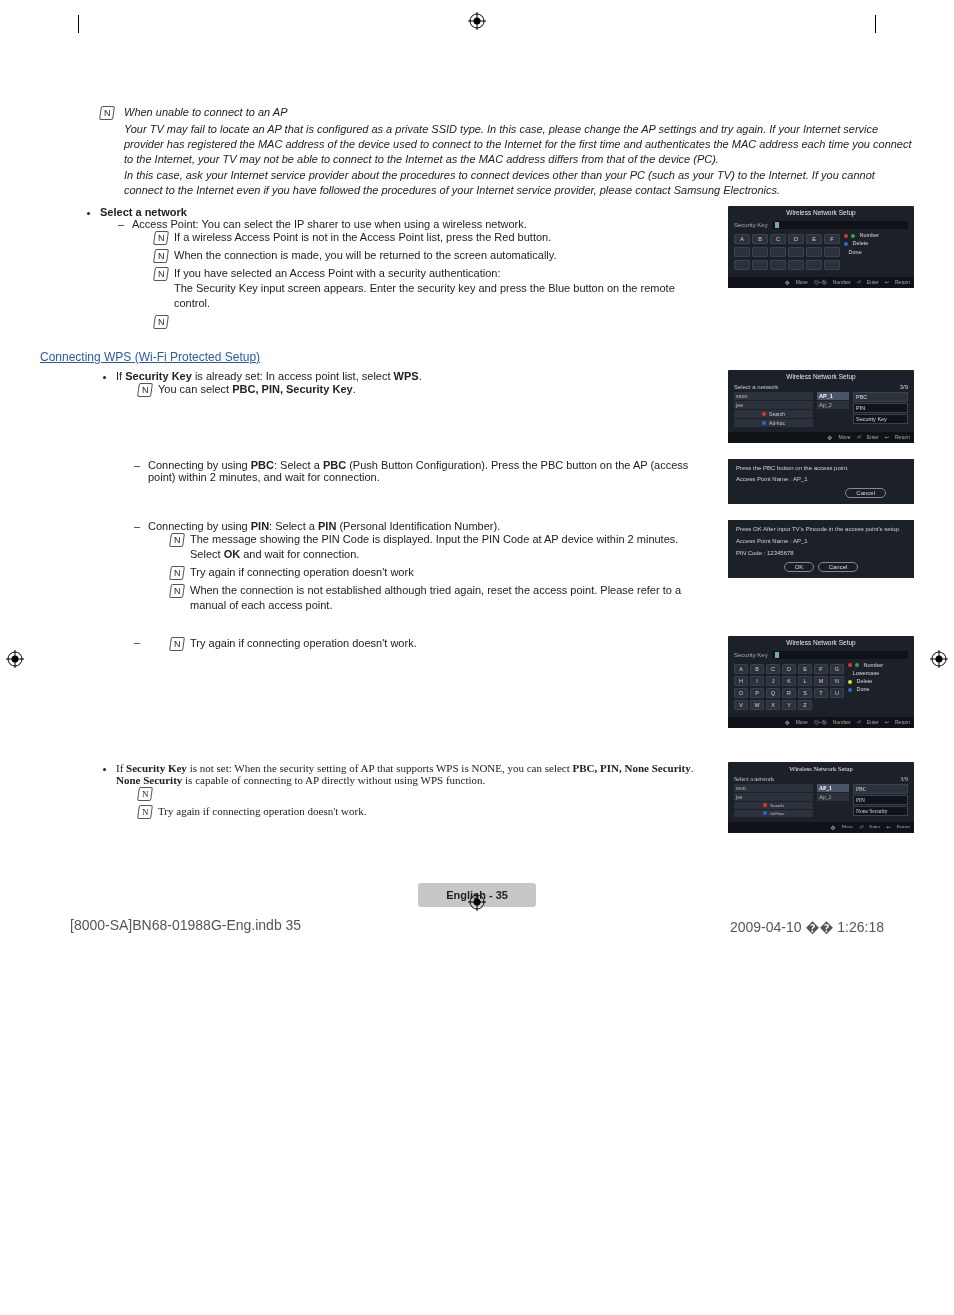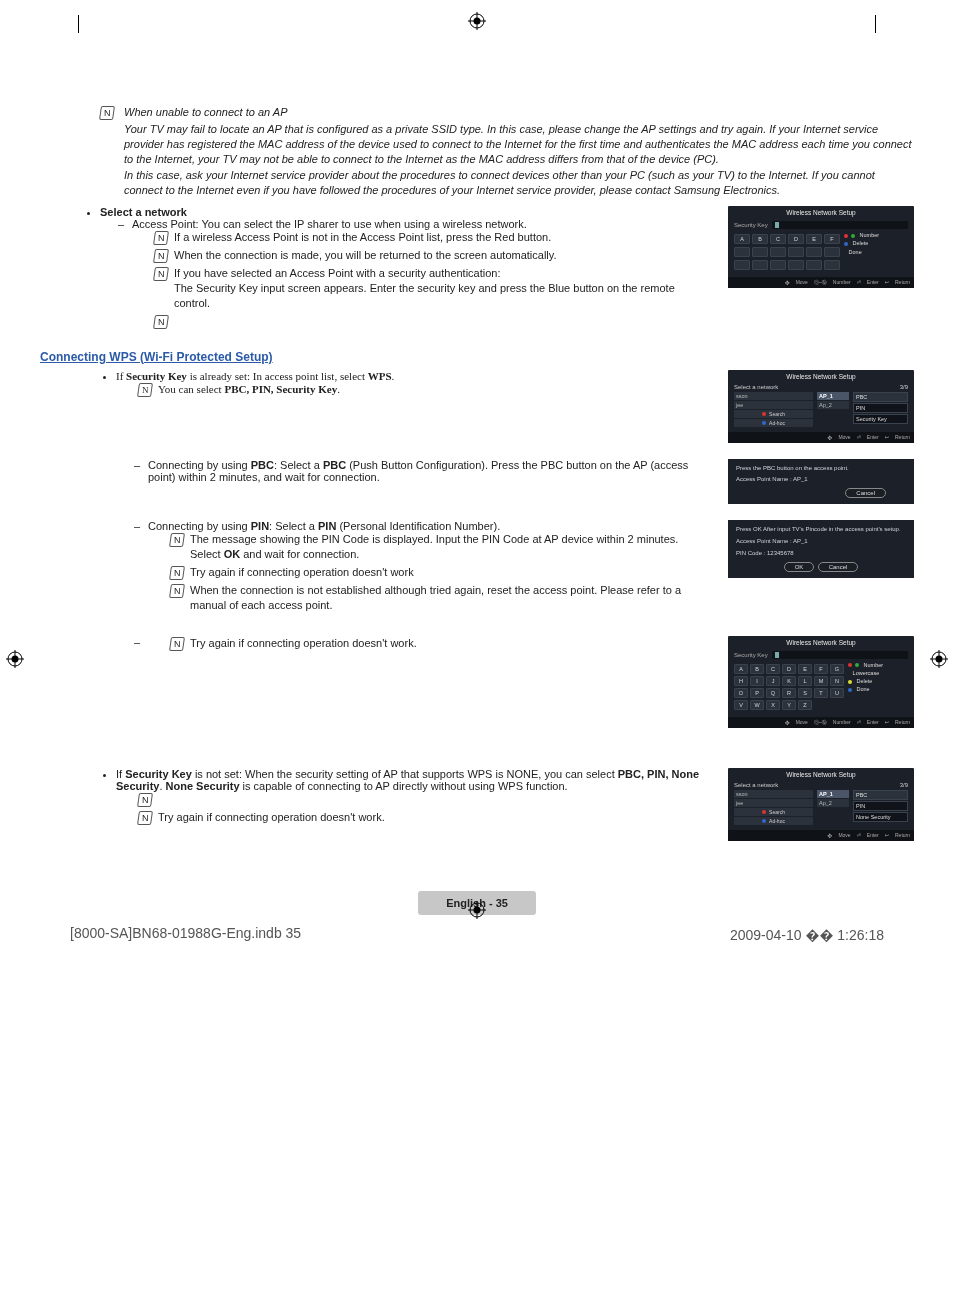--- a/index.html
+++ b/index.html
@@ -32,21 +32,21 @@
   .para { line-height:1.35; margin-bottom:2px;font-style:italic; }
   ul.disc { list-style: disc; padding-left: 18px; }
   ul.disc > li { margin-bottom:3px; }
   ul.dash { list-style:none; padding-left:18px; }
   ul.dash > li { position:relative; margin-bottom:5px; padding-left:14px; }
   ul.dash > li::before { content:'–'; position:absolute; left:0; }
   ul.notes { list-style:none; padding-left:22px; }
   ul.notes > li { display:flex; gap:6px; margin-bottom:3px; line-height:1.35; }
   ul.notes .nicon { width:14px; height:14px; border:1px solid #555; border-radius:2px; display:inline-flex; align-items:center; justify-content:center; font-size:9px; flex-shrink:0; margin-top:1px; transform:skewX(-8deg);}
   ul.notes .nicon span{transform:skewX(8deg);}
-  .section-title { color:#2a5aa8; font-weight:bold; font-size:12px; text-decoration:underline; margin:16px 0 6px 0; }
+  .section-title { color:#2a5aa8; font-weight:normal; font-size:12px; text-decoration:underline; margin:16px 0 6px 0; }
 
   .two-col { display:flex; gap:19px; align-items:flex-start; }
   .left-text { flex:1; }
   .right-shots { width:186px; flex-shrink:0; }
 
   
   .shot { background:#1c2028; color:#cfd3d8; font-size:6px; border-radius:1px; margin-bottom:10px; }
   .shot .title { text-align:center; padding:3px 0 2px; font-size:6.5px; color:#e8e8e8; }
   .shot .body { padding:3px 6px 4px; }
   .sec-label { font-size:6px; color:#aaa; margin-bottom:2px; display:flex; align-items:center; gap:4px;}
@@ -224,21 +224,21 @@
             </div>
         </div>
       </div>
     </div>
   </div>
 
   <div class="section-title">Connecting WPS (Wi-Fi Protected Setup)</div>
 
   <div class="two-col">
     <div class="left-text">
-      <ul class="disc" style="margin-left:58px;font-family:Liberation Serif, serif;">
+      <ul class="disc" style="margin-left:58px;">
         <li>
           <span><span>If </span><b>Security Key</b><span> is already set: In access point list, select </span><b>WPS</b>.</span>
           <ul class="notes">
             <li>
                 <div class="nicon">
                   <span>N</span>
                 </div>
                 <div><span>You can select </span><b>PBC, PIN, Security Key</b>.</div>
               </li>
           </ul>
@@ -417,21 +417,21 @@
               <span>⏎</span>
               <span>Enter</span> 
               <span>↩</span>
               <span>Return</span>
             </div>
           </div>
       </div>
     </div>
   </div>
 
-  <div class="two-col" style="margin-top:30px;">
+  <div class="two-col" style="margin-top:24px;font-family:Liberation Serif, serif;">
     <div class="left-text">
       <ul class="disc" style="margin-left:58px;">
         <li>
           <div><span>If </span><b>Security Key</b><span> is not set: When the security setting of AP that supports WPS is NONE, you can select </span><b>PBC, PIN, None Security</b><span>. </span><b>None Security</b><span> is capable of connecting to AP directly without using WPS function.</span></div>
           <ul class="notes">
             <li>
                 <div class="nicon">
                   <span>N</span>
                 </div>
               </li>

